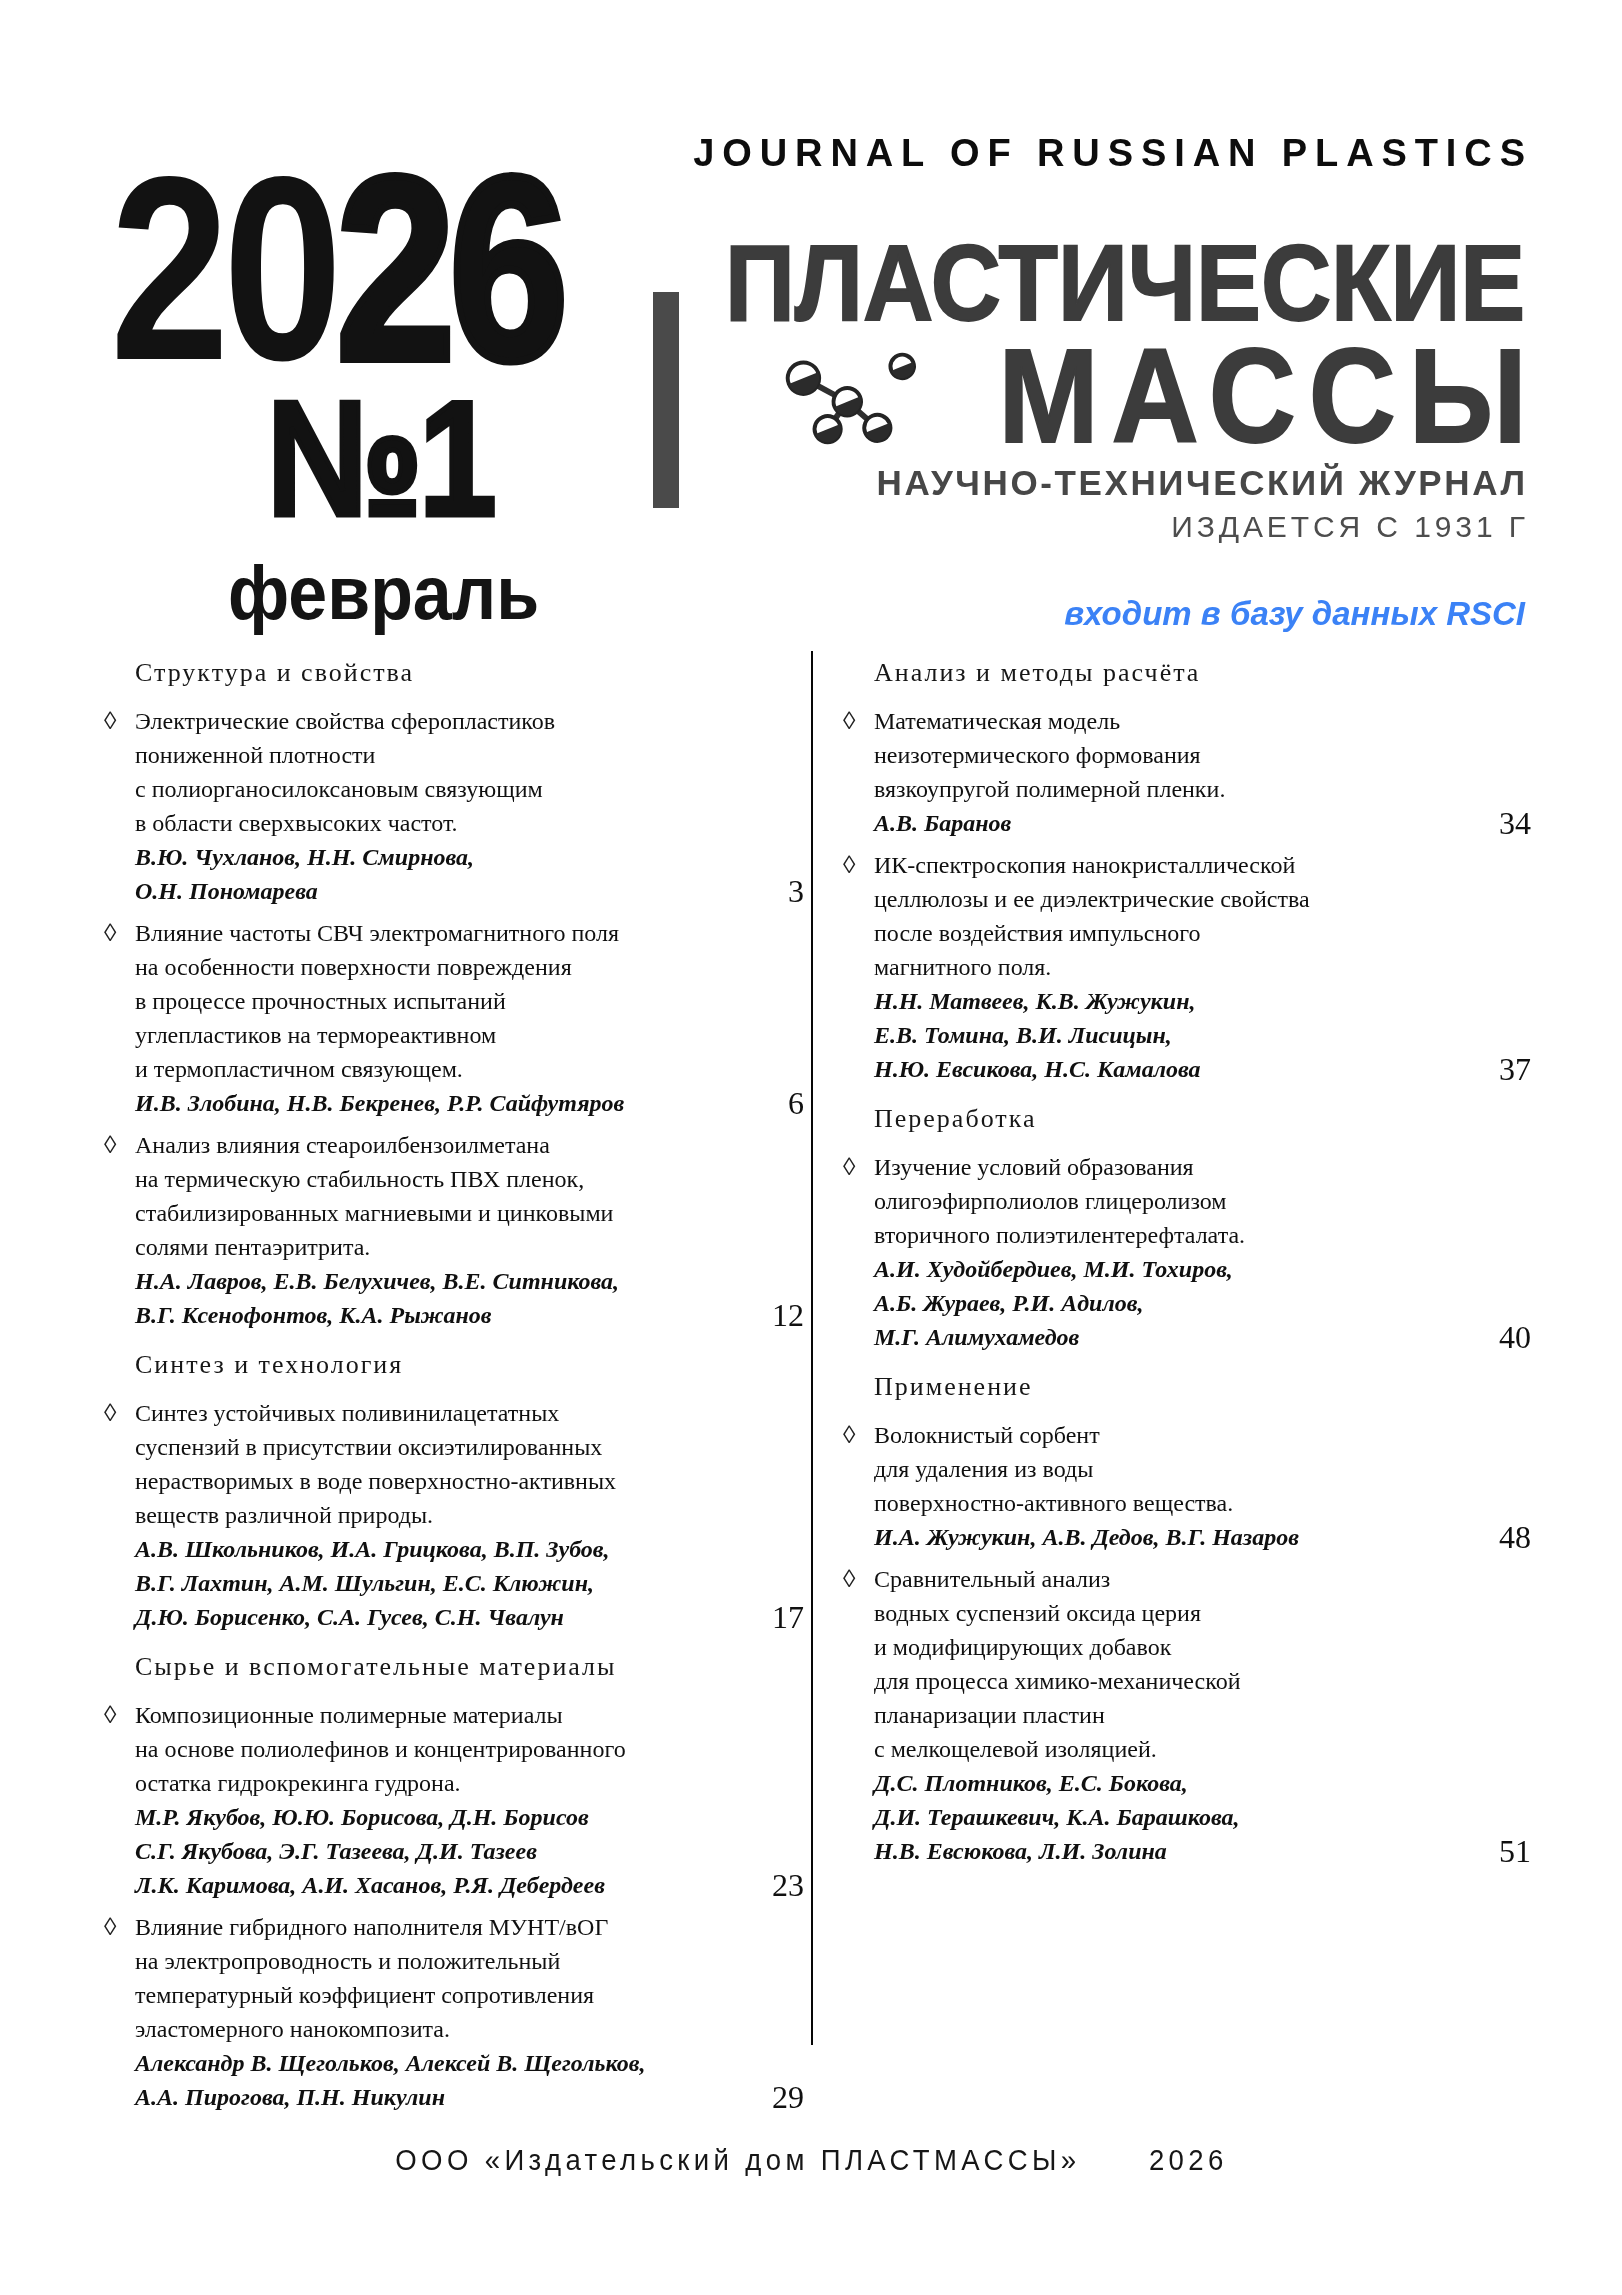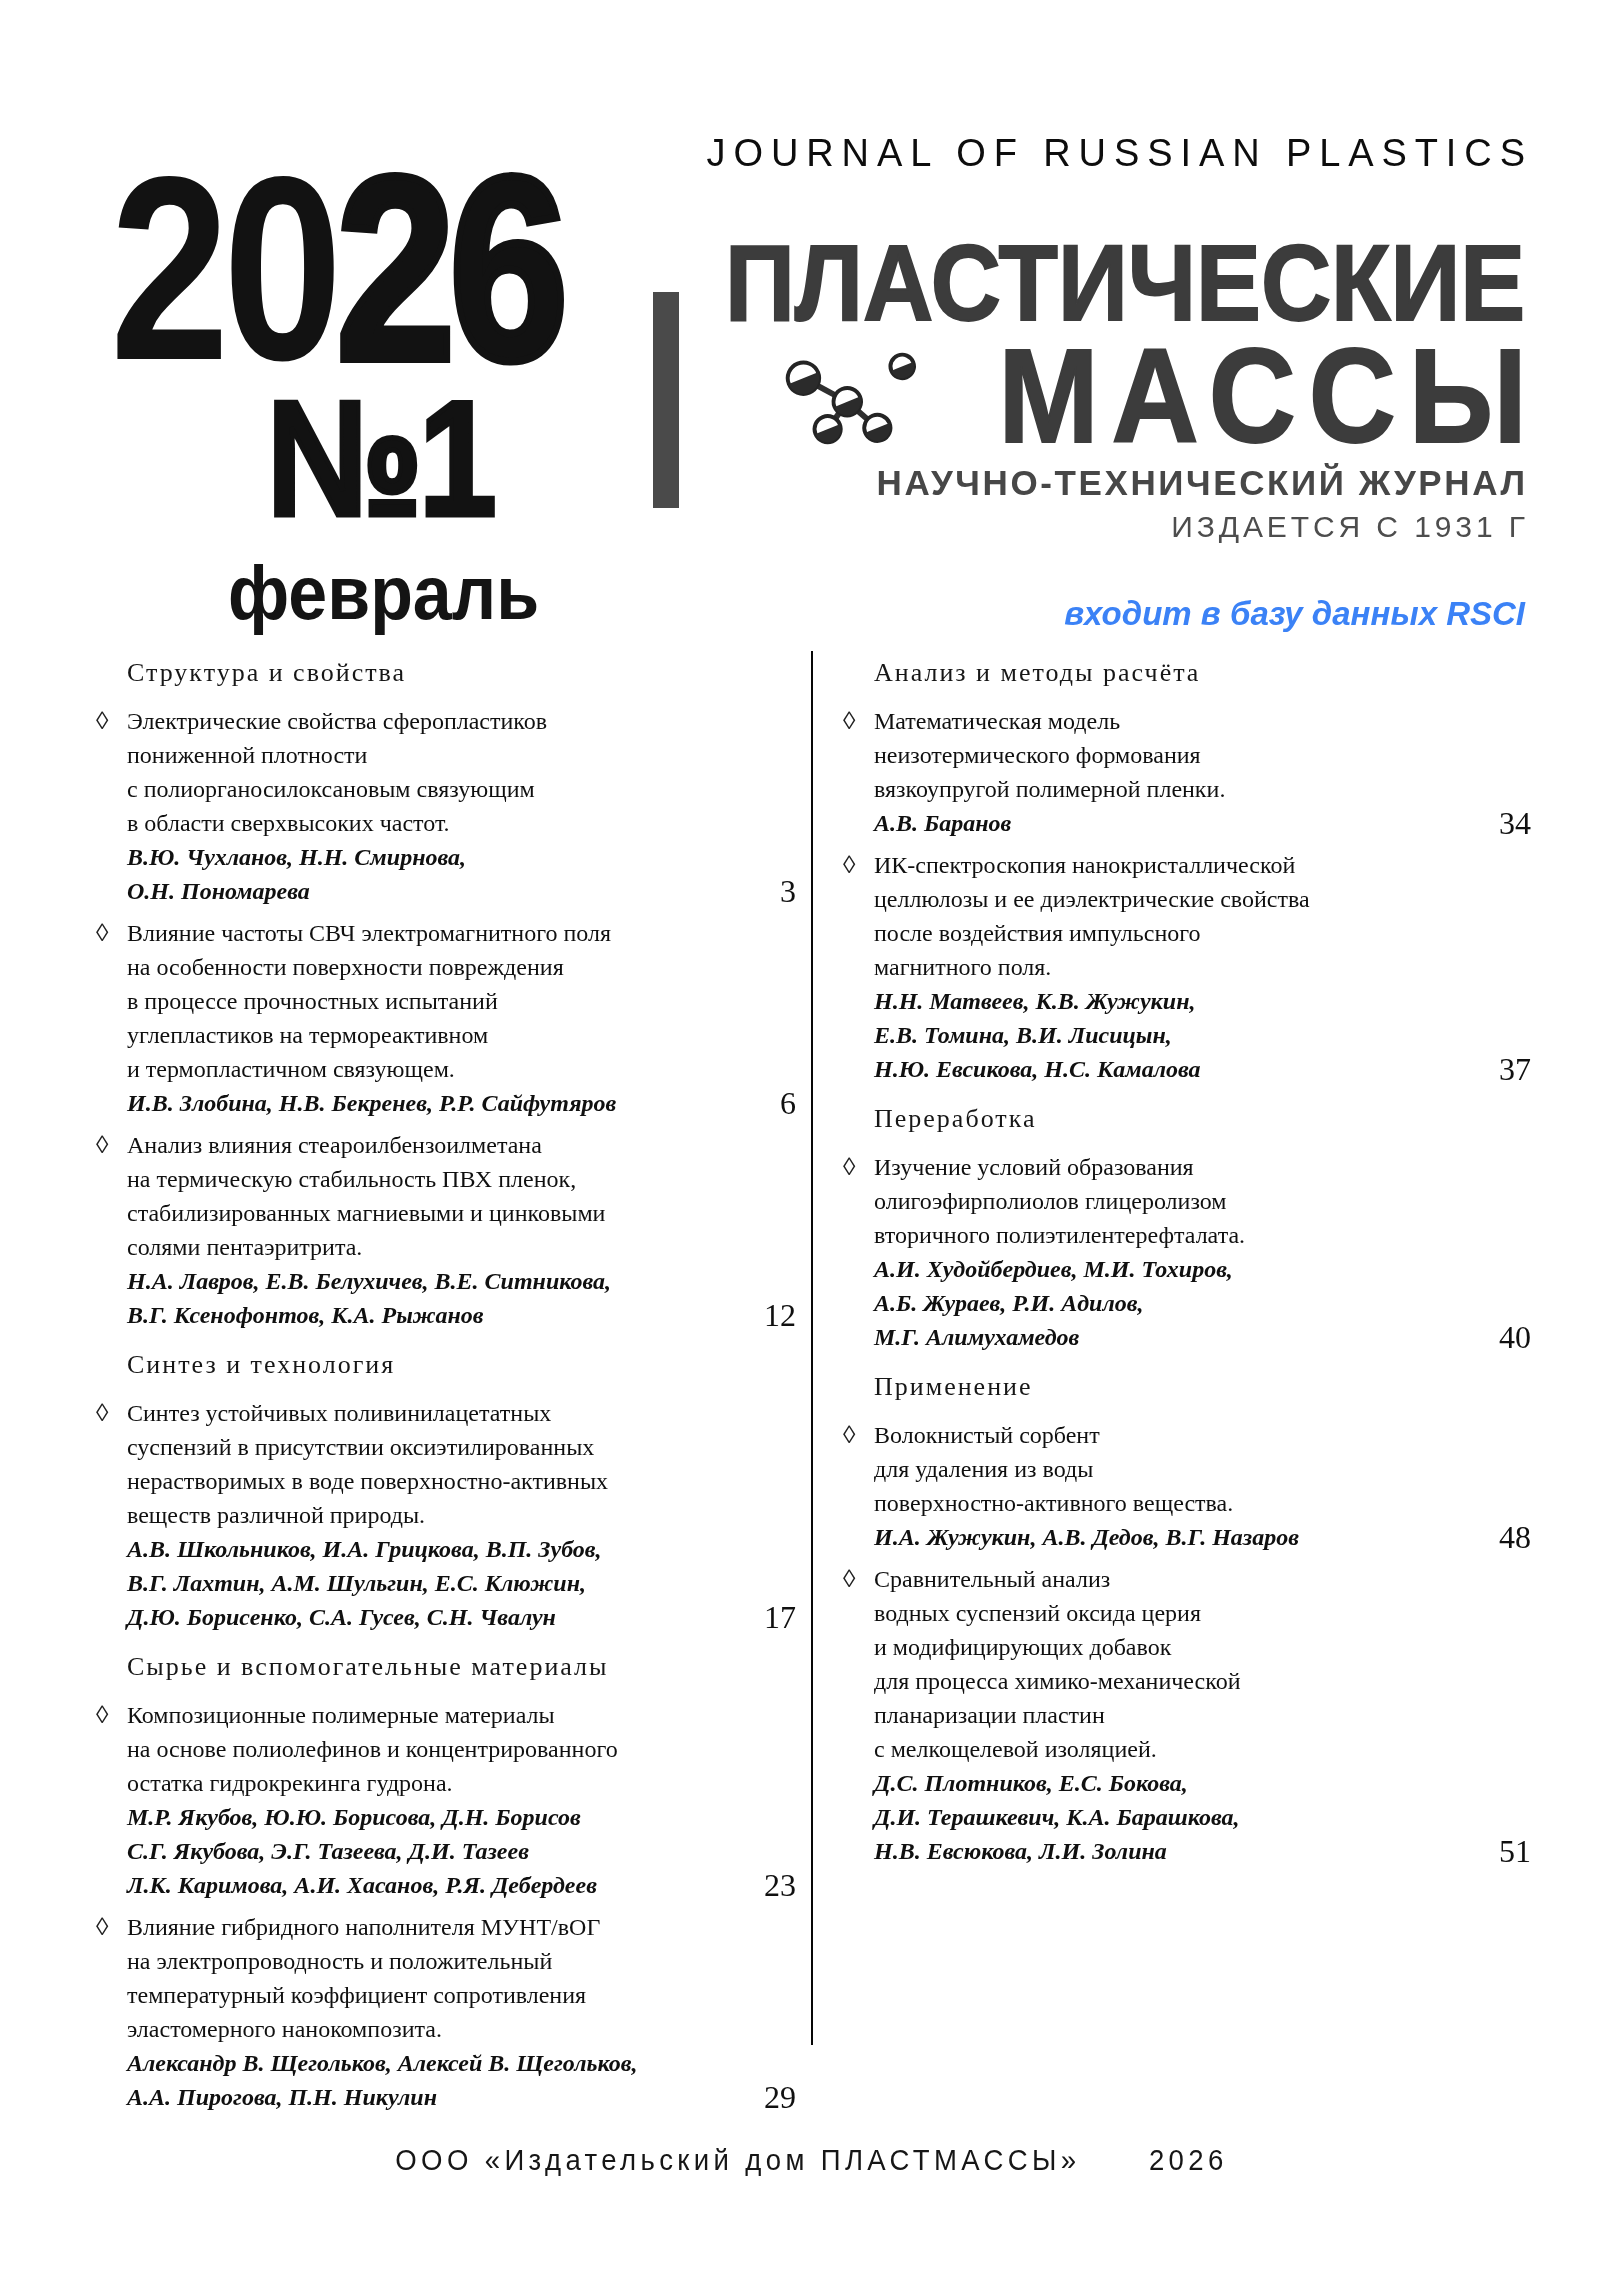--- a/index.html
+++ b/index.html
@@ -15,40 +15,40 @@
         font-weight:700;font-size:164px;line-height:0.80;letter-spacing:-3.9px;color:#121212;
         transform:scaleX(0.85);transform-origin:left top;-webkit-text-stroke:5.2px #121212;white-space:nowrap;}
   .month{position:absolute;left:228px;top:555px;font-family:"Liberation Sans",sans-serif;
         font-weight:700;font-size:76px;line-height:1;color:#141414;
         transform:scaleX(0.92);transform-origin:left top;}
   .bar{position:absolute;left:653px;top:292px;width:26px;height:216px;background:#4a4a4a;}
 
   
   .mast{position:absolute;top:134px;right:98px;width:864px;display:flex;
         flex-direction:column;align-items:flex-end;text-align:right;}
-  .jen{font-family:"Liberation Sans",sans-serif;font-weight:400;font-size:38px;
+  .jen{font-family:"Liberation Sans",sans-serif;font-weight:700;font-size:38px;
         letter-spacing:7.9px;margin-right:-7.9px;color:#0d0d0d;line-height:1;white-space:nowrap;}
   .t1{margin-top:68px;font-family:"Liberation Sans",sans-serif;font-weight:700;font-size:108px;
         line-height:0.80;color:#3c3c3c;transform:scaleX(0.90);transform-origin:right center;
         -webkit-text-stroke:2px #3c3c3c;white-space:nowrap;}
   .trow{display:flex;align-items:flex-end;margin-top:15.7px;}
   .molecule{width:157px;height:105px;margin-right:6.5px;}
   .t2{font-family:"Liberation Sans",sans-serif;font-weight:700;font-size:134px;line-height:0.80;
         color:#3c3c3c;letter-spacing:14.4px;margin-right:-14.4px;transform:scaleX(0.90);
         transform-origin:right center;-webkit-text-stroke:2px #3c3c3c;white-space:nowrap;}
   .sub{margin-top:15.7px;font-family:"Liberation Sans",sans-serif;font-weight:700;font-size:35px;
         letter-spacing:2.6px;margin-right:-2.6px;color:#474747;line-height:1;white-space:nowrap;}
   .since{margin-top:11.8px;font-family:Liberation Sans, sans-serif;font-weight:400;font-size:30px;
         letter-spacing:3.9px;margin-right:-3.9px;color:#4d4d4d;line-height:1;white-space:nowrap;}
   .rsci{margin-top:55px;font-family:"Liberation Sans",sans-serif;font-weight:700;font-style:italic;
         font-size:33px;color:#3b82f6;line-height:1;white-space:nowrap;}
 
   
   .toc-col{position:absolute;top:656px;font-size:24px;line-height:34px;color:#101010;}
-  #toc-left{left:96px;width:700px;font-family:Liberation Serif, serif;}
+  #toc-left{left:104px;width:700px;font-family:Liberation Serif, serif;}
   #toc-right{left:843px;width:688px;}
   .col-divider{position:absolute;left:811px;top:651px;width:2px;height:1394px;background:#060606;}
   .toc-heading{font-size:26px;letter-spacing:2px;margin:15.7px 0 14.4px 31px;color:#171717;}
   .toc-section:first-child .toc-heading{margin-top:0;}
   .toc-item{display:flex;align-items:flex-start;margin-bottom:7.9px;}
   .toc-bullet{flex:0 0 31px;font-size:25px;line-height:34px;color:#222;}
   .toc-item-body{flex:1 1 auto;white-space:pre-line;}
   .toc-authors{font-style:italic;font-weight:700;}
   .toc-page{flex:0 0 auto;align-self:flex-end;font-size:32px;line-height:34px;margin-left:15.7px;}
 

